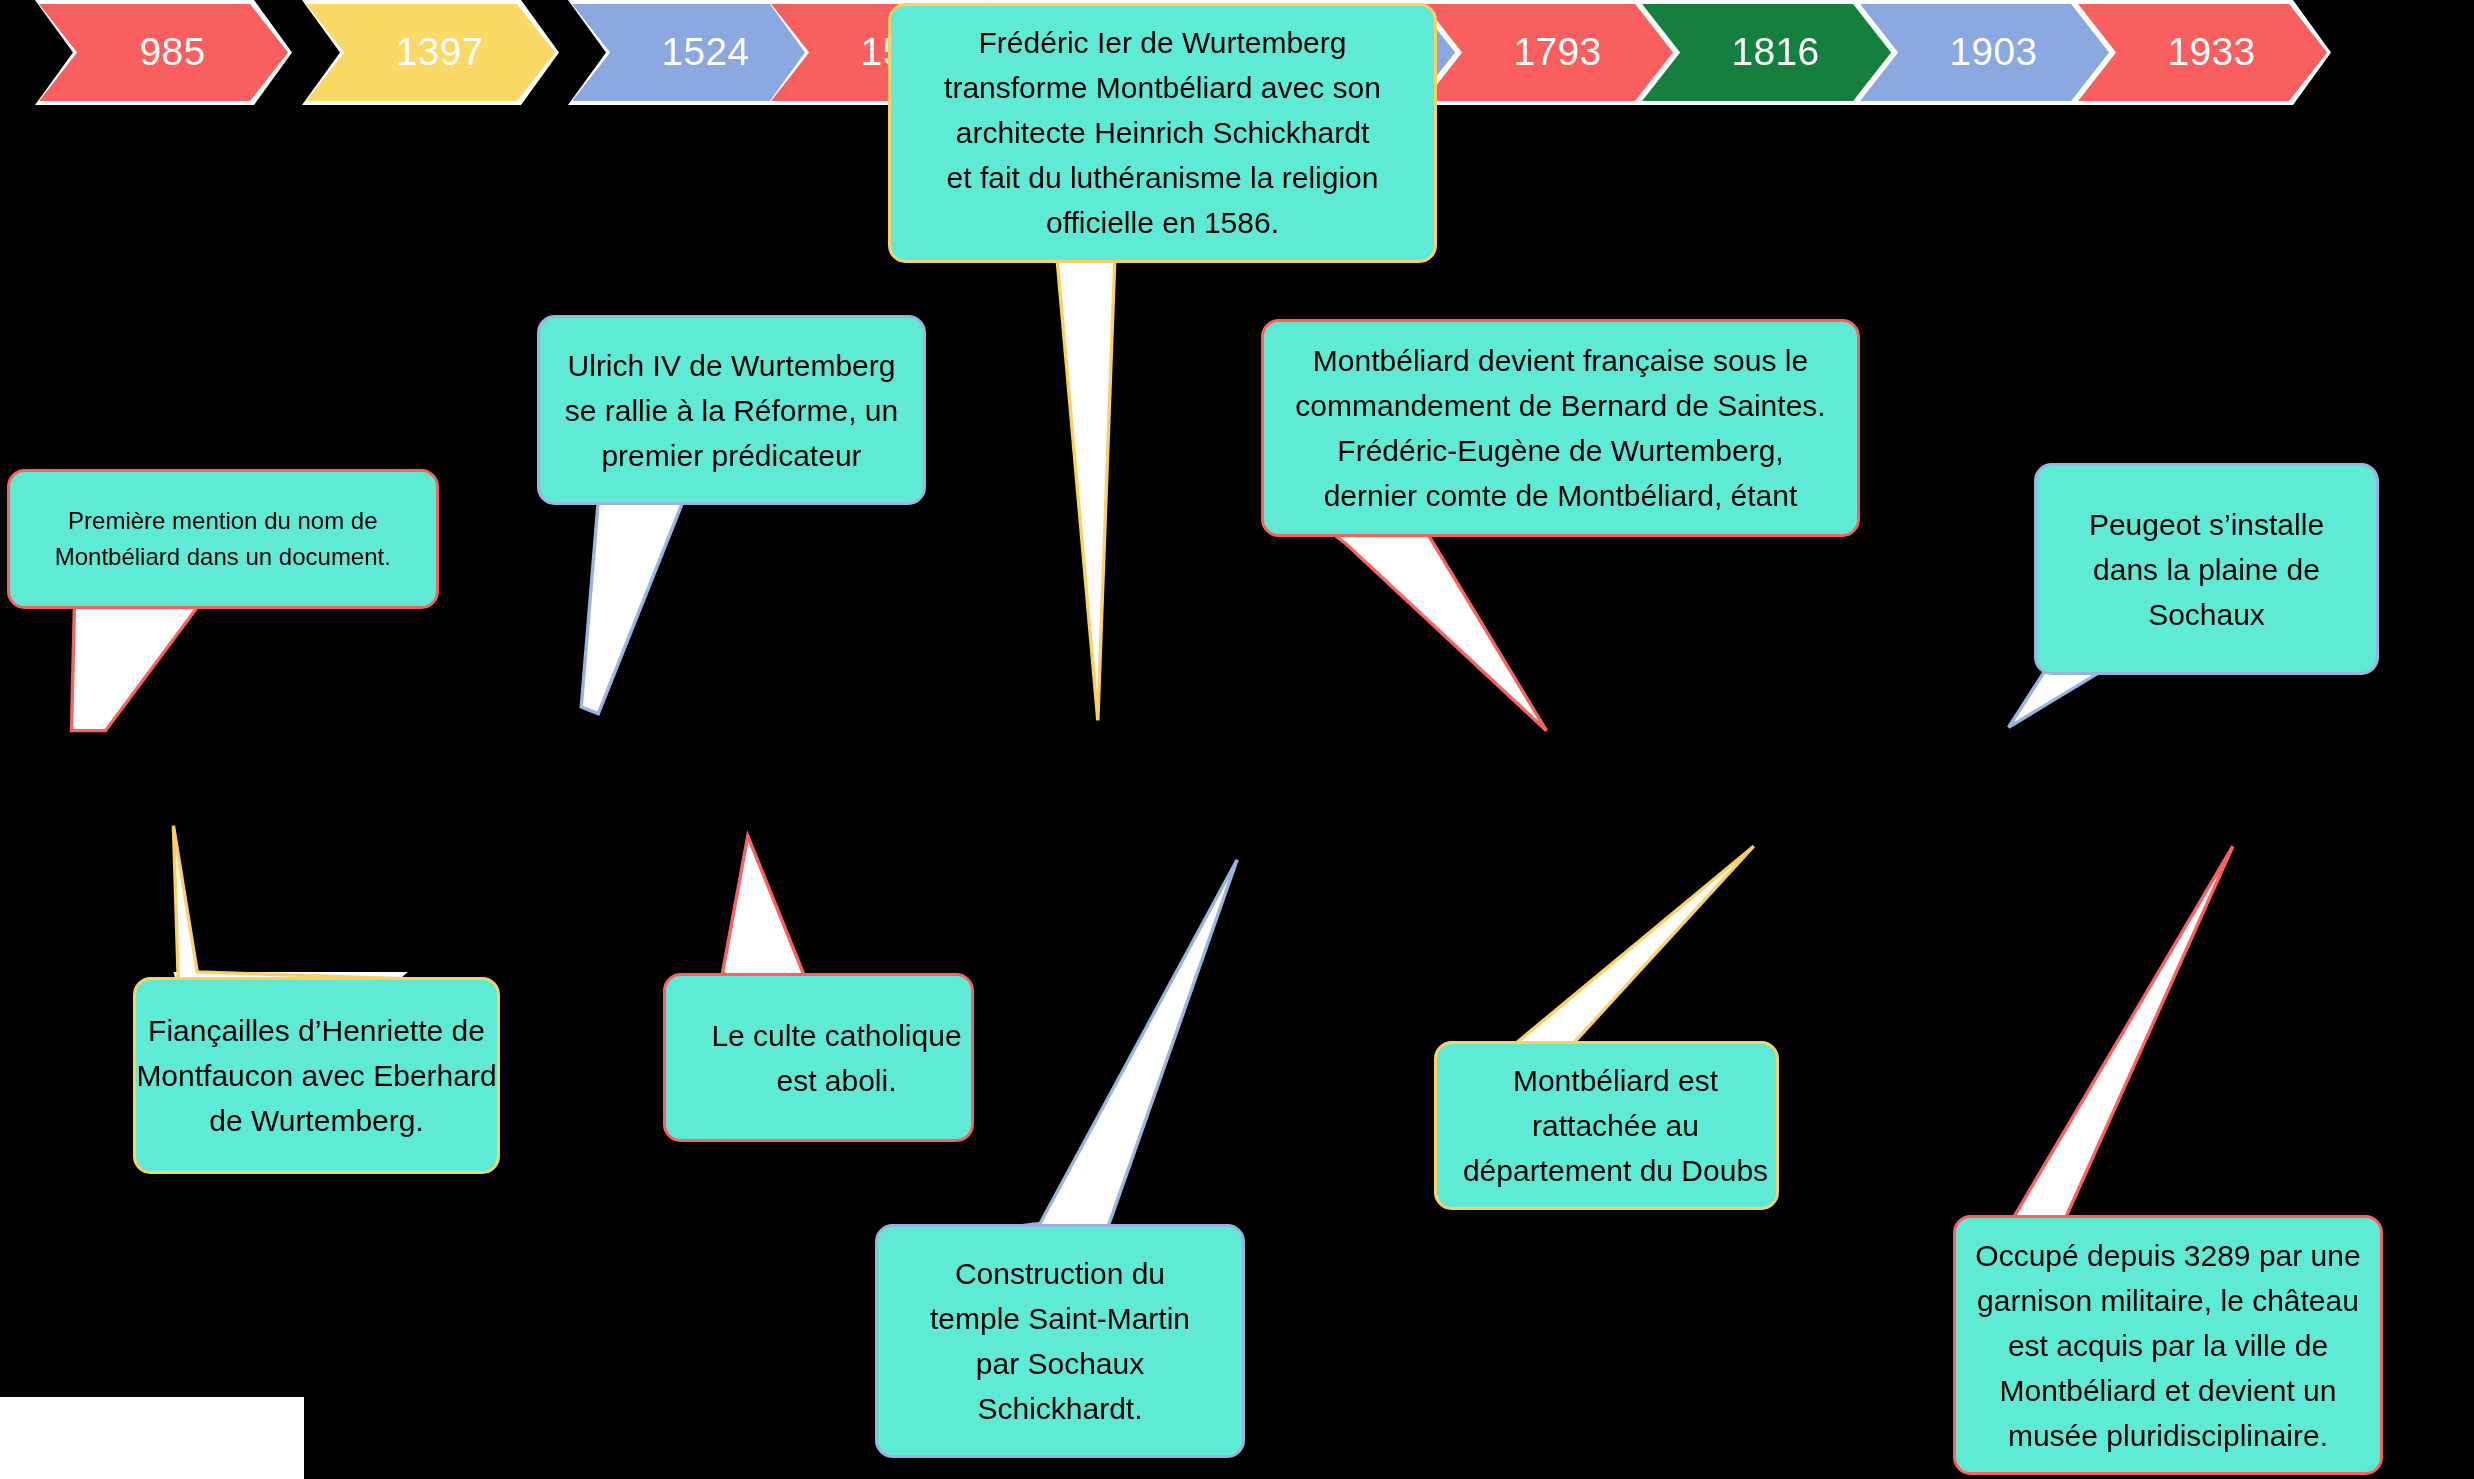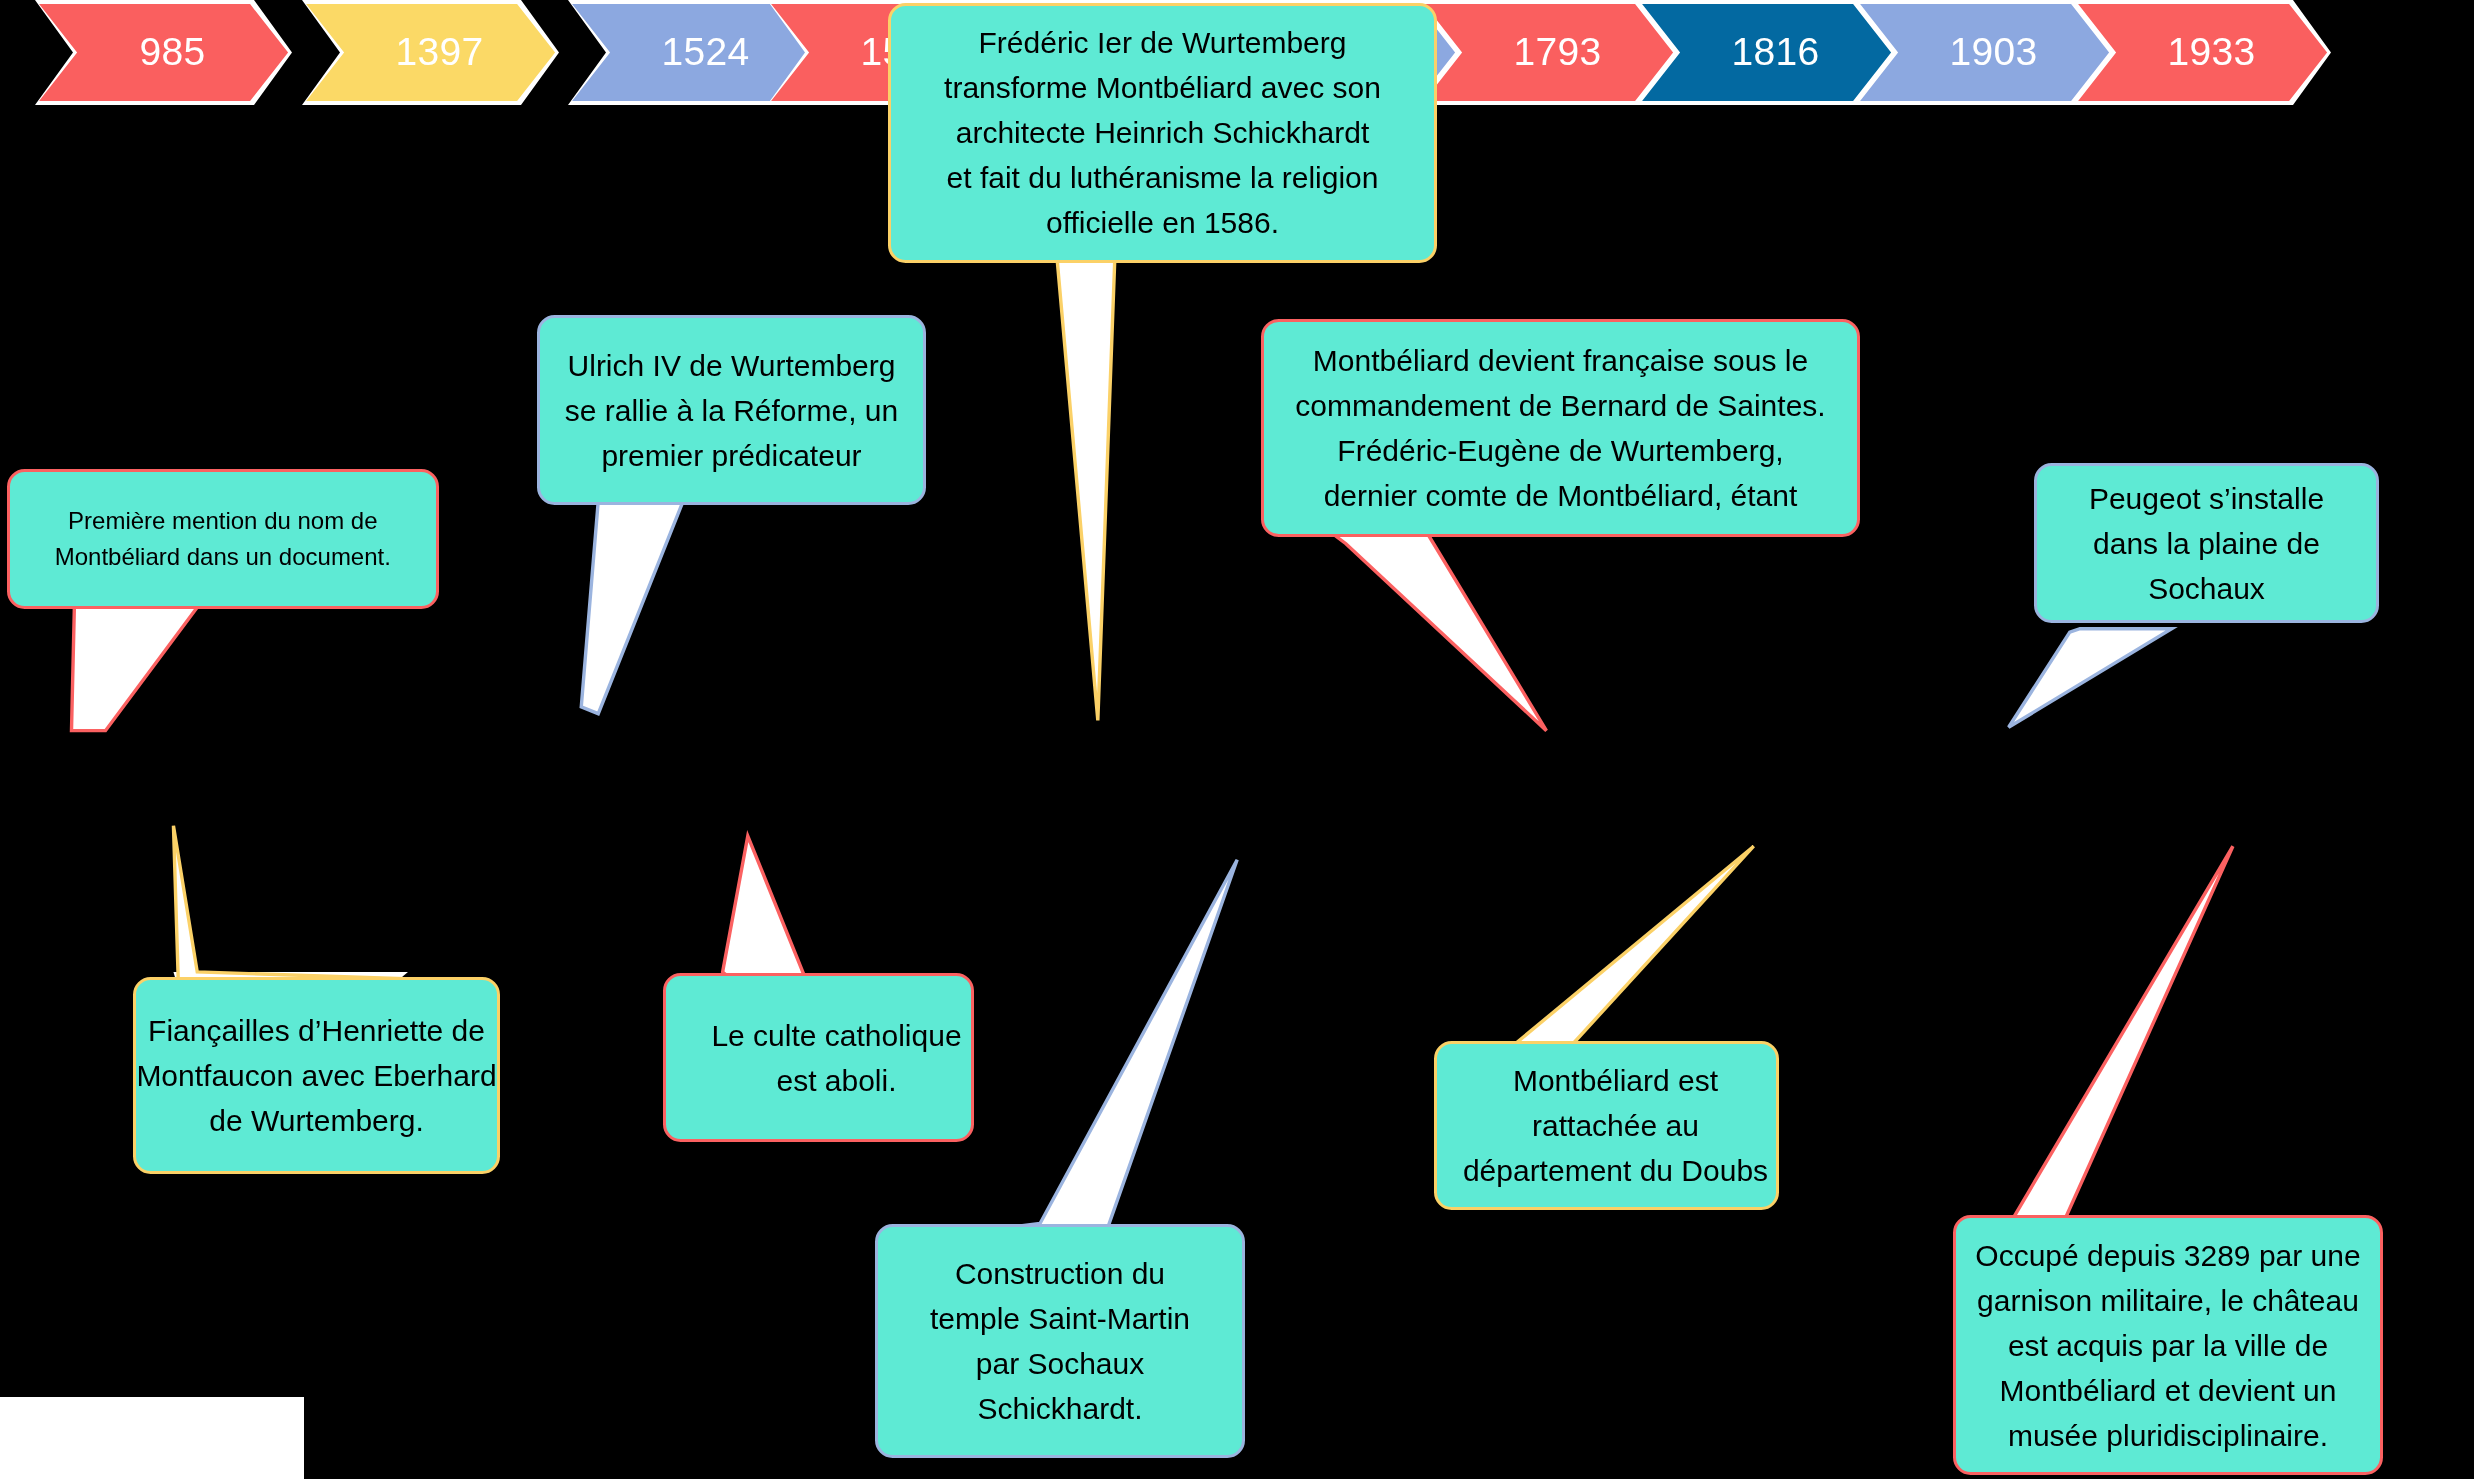--- a/index.html
+++ b/index.html
@@ -103,21 +103,21 @@
           <span class="chev-label">1604-
 1608</span>
         </div>
       </div>
       <div class="chev-outer" style="left: 1412px; width: 257px;">
         <div class="chev" style="left: 4.1px; top: 4.1px; width: 249px; height: 97px; background: rgb(250, 95, 95);">
           <span class="chev-label">1793</span>
         </div>
       </div>
       <div class="chev-outer" style="left: 1630px; width: 257px;">
-        <div class="chev" style="left: 4.1px; top: 4.1px; width: 249px; height: 97px; background: #0369a1;">
+        <div class="chev" style="left: 4.1px; top: 4.1px; width: 249px; height: 97px; background: #15803d;">
           <span class="chev-label">1816</span>
         </div>
       </div>
       <div class="chev-outer" style="left: 1848px; width: 257px;">
         <div class="chev" style="left: 4.1px; top: 4.1px; width: 249px; height: 97px; background: rgb(140, 168, 224);">
           <span class="chev-label">1903</span>
         </div>
       </div>
       <div class="chev-outer" style="left: 2066px; width: 257px;">
         <div class="chev" style="left: 4.1px; top: 4.1px; width: 249px; height: 97px; background: rgb(250, 95, 95);">
@@ -163,21 +163,21 @@
       <div class="btxt" style="font-size: 30px;">Montbéliard devient française sous le
 commandement de Bernard de Saintes.
 Frédéric-Eugène de Wurtemberg,
 dernier comte de Montbéliard, étant</div>
     </div>
     <div class="bubble b-yel" style="left: 1434px; top: 1041px; width: 345px; height: 169px; padding-left: 18px;">
       <div class="btxt" style="font-size: 30px;">Montbéliard est
 rattachée au
 département du Doubs</div>
     </div>
-    <div class="bubble b-blu" style="left: 2034px; top: 463px; width: 345px; height: 160px;">
+    <div class="bubble b-blu" style="left: 2034px; top: 463px; width: 345px; height: 212px;">
       <div class="btxt" style="font-size: 30px;">Peugeot s’installe
 dans la plaine de
 Sochaux</div>
     </div>
     <div class="bubble b-red" style="left: 1953px; top: 1215px; width: 430px; height: 260px;">
       <div class="btxt" style="font-size: 30px;">Occupé depuis 3289 par une
 garnison militaire, le château
 est acquis par la ville de
 Montbéliard et devient un
 musée pluridisciplinaire.</div>

